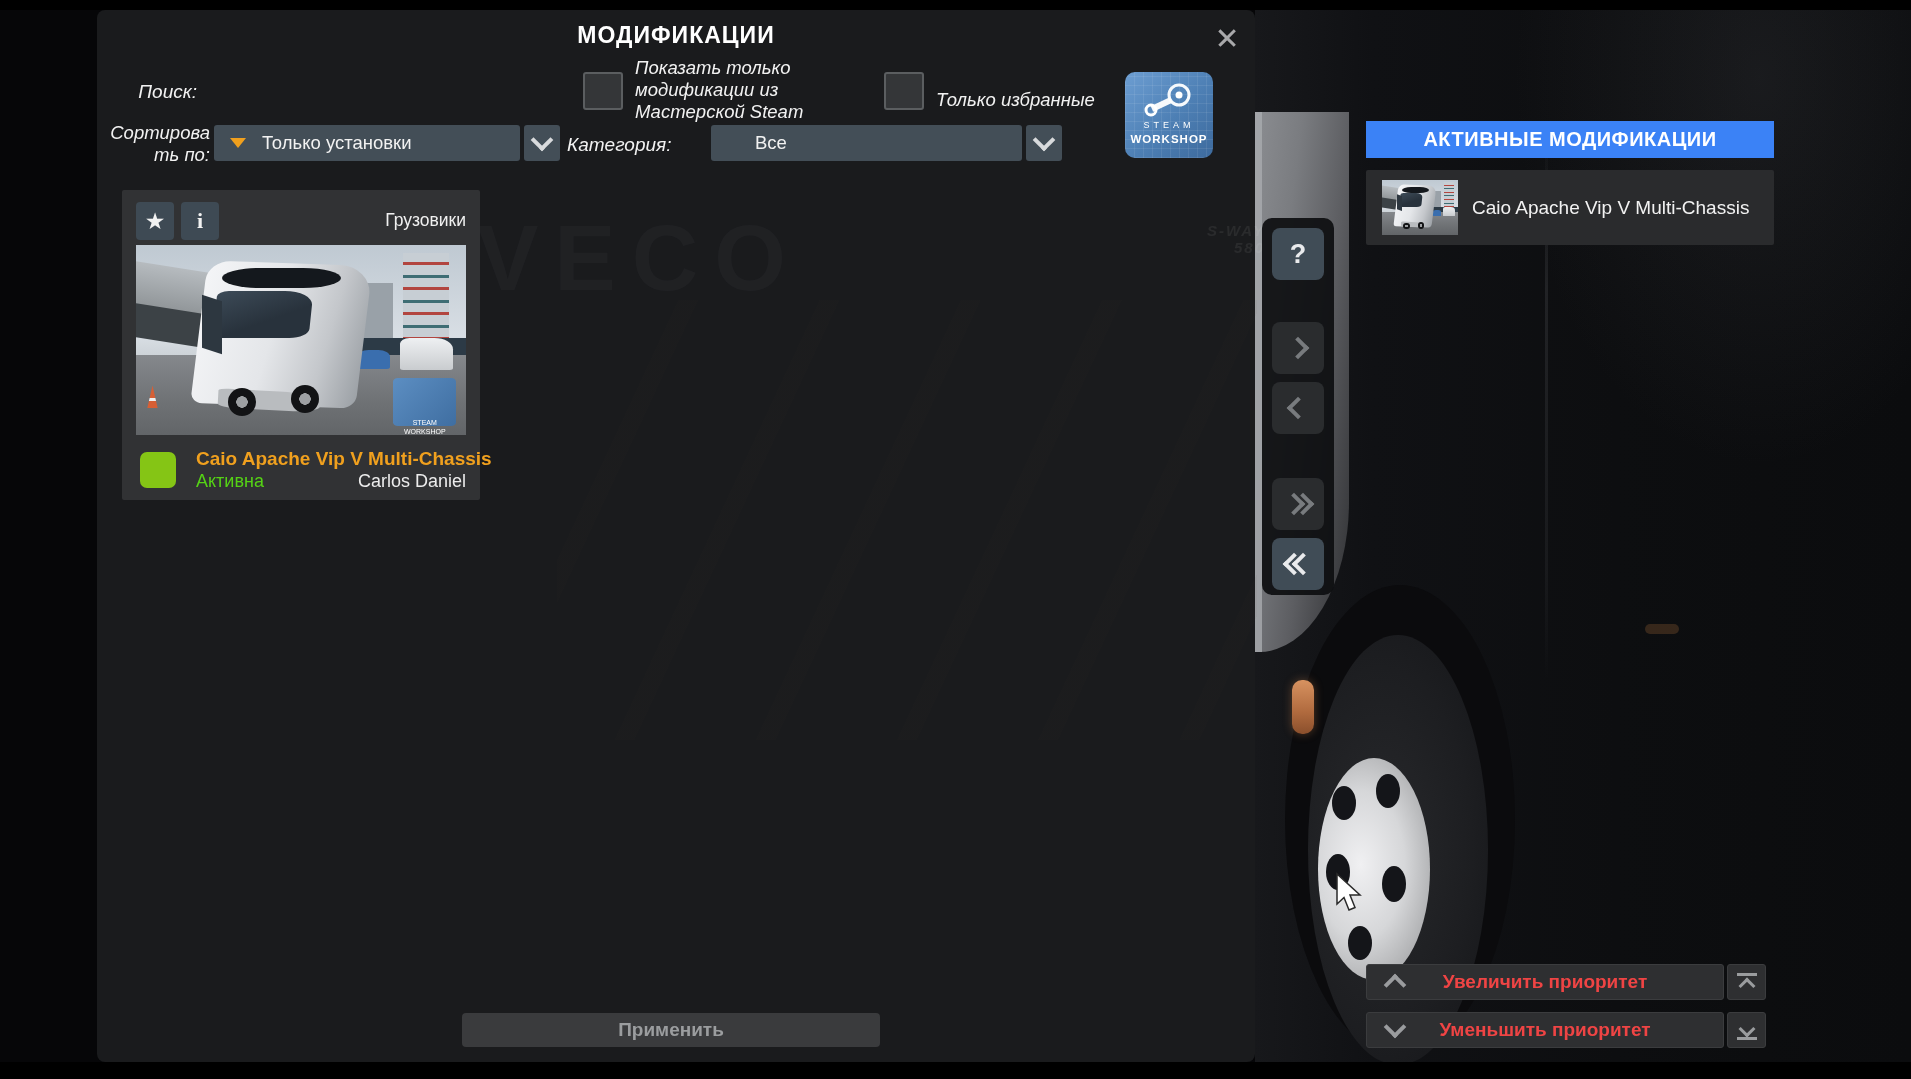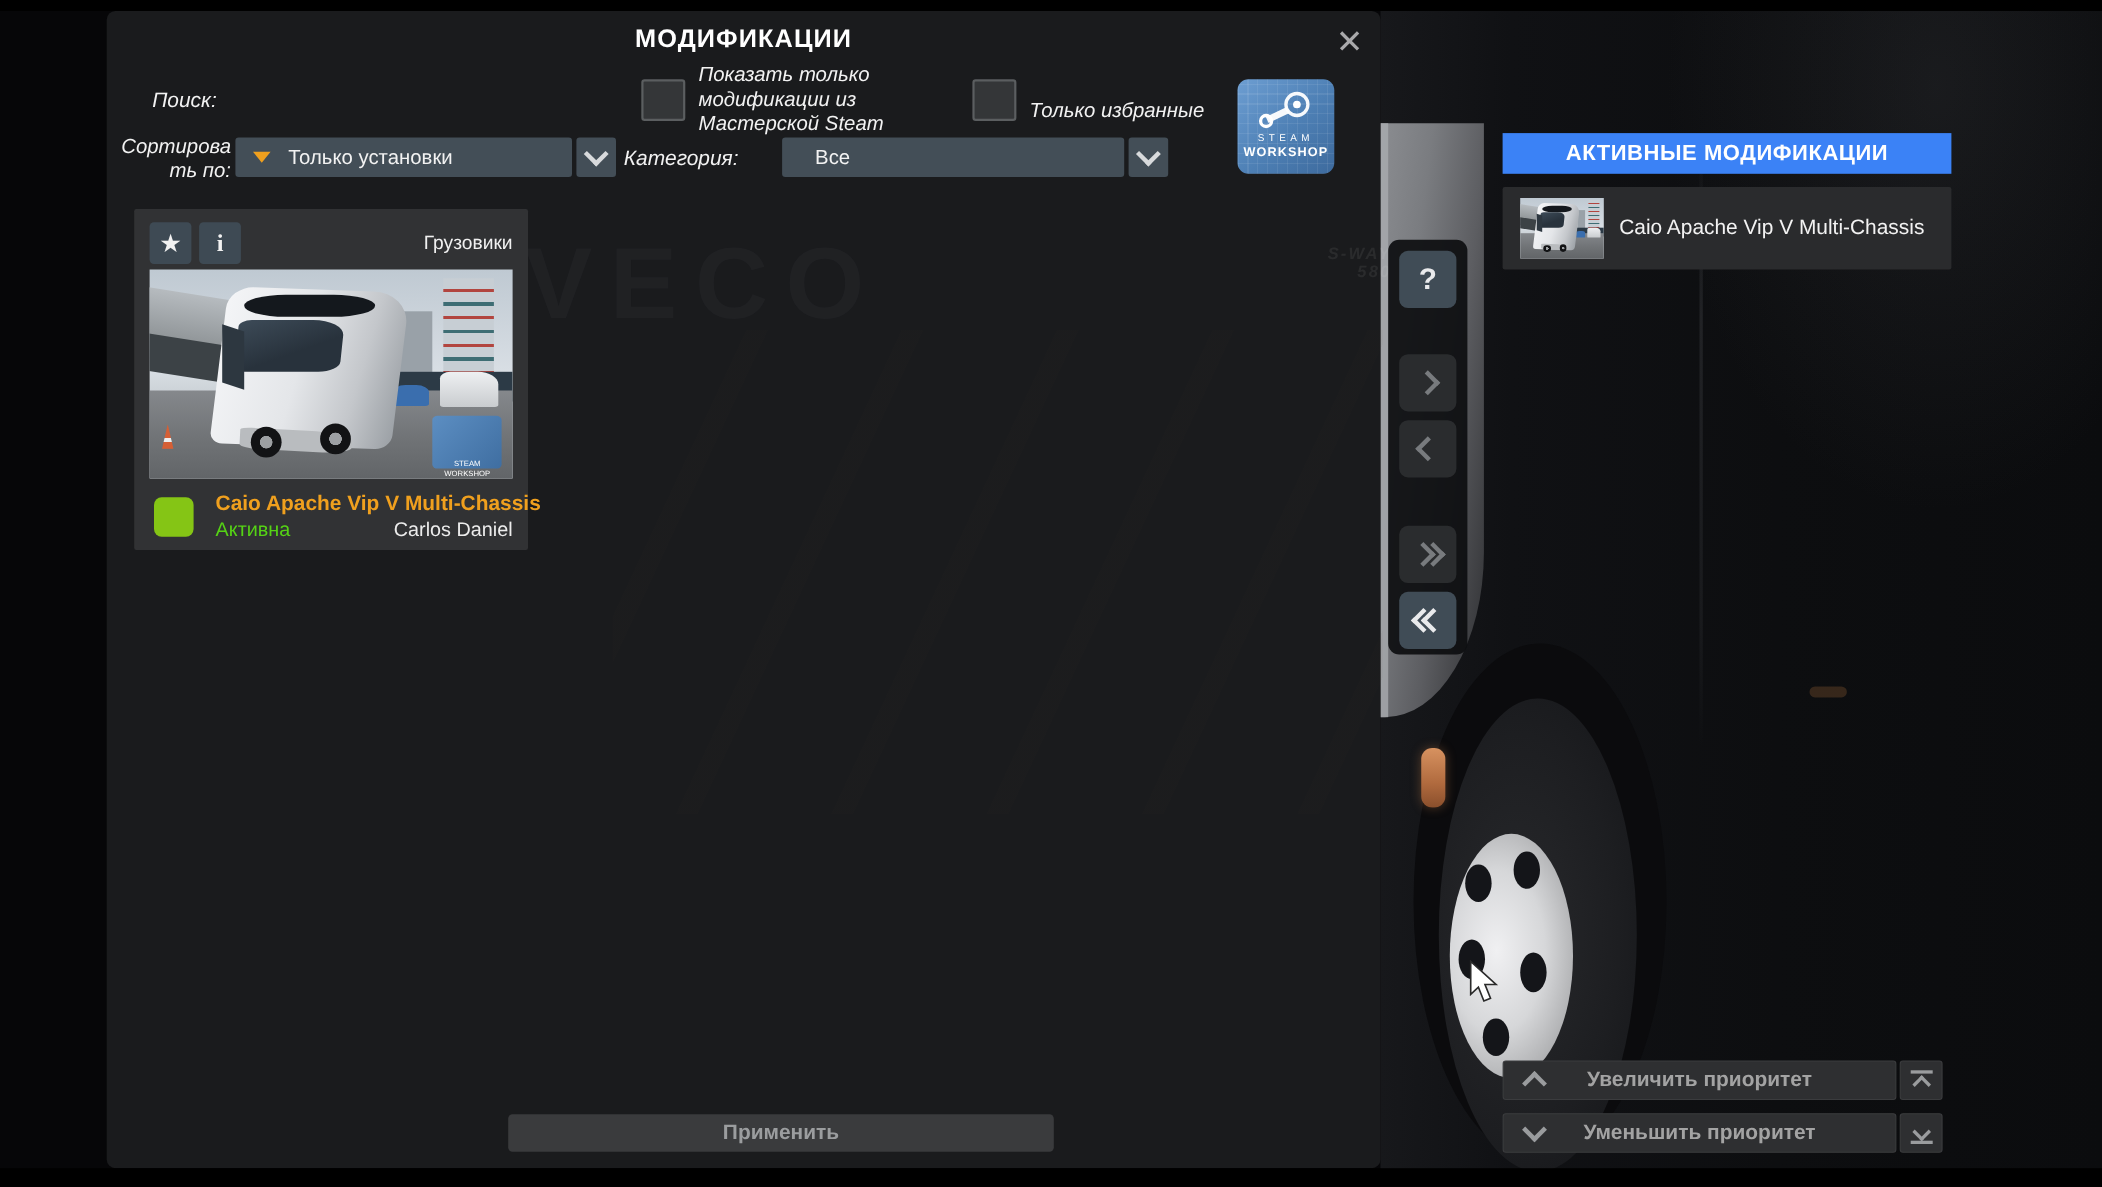--- a/index.html
+++ b/index.html
@@ -63,21 +63,21 @@
   .steam-t1{position:absolute;left:0;top:48px;width:100%;text-align:center;font-size:9px;letter-spacing:4px;color:#fff;}
   .steam-t2{position:absolute;left:0;top:61px;width:100%;text-align:center;font-size:11.5px;font-weight:700;letter-spacing:1px;color:#fff;}
 
   .sort-label{left:8px;top:112px;width:105px;text-align:right;line-height:22px;font-size:18.5px;}
   .dd{background:#434e57;border-radius:3px;height:36px;display:flex;align-items:center;color:#f2f2f2;font-size:18.5px;}
   .sort-dd{left:117px;top:115px;width:306px;}
   .tri-down{width:0;height:0;border-left:8px solid transparent;border-right:8px solid transparent;
     border-top:10px solid #f0a01e;margin:0 16px 0 16px;}
   .sort-chev{left:427px;top:115px;width:36px;}
   .cat-label{left:470px;top:124px;width:100px;text-align:right;}
-  .cat-dd{left:614px;top:115px;width:311px;padding-left:30px;box-sizing:border-box;}
+  .cat-dd{left:614px;top:115px;width:311px;padding-left:44px;box-sizing:border-box;}
   .cat-chev{left:929px;top:115px;width:36px;}
   .dd-btn{justify-content:center;color:#d8dadc;}
 
   
   .chev{width:12px;height:12px;border-style:solid;border-color:currentColor;border-width:0 4px 4px 0;display:inline-block;}
   .chev.r{transform:rotate(-45deg);}
   .chev.l{transform:rotate(135deg);}
   .chev.u{transform:rotate(-135deg);margin-top:6px;}
   .chev.d{transform:rotate(45deg);margin-bottom:6px;}
   .chev.sm{width:9px;height:9px;border-width:0 3px 3px 0;}
@@ -143,28 +143,28 @@
   .active-header{left:1366px;top:121px;width:408px;height:37px;background:#3b82f6;display:flex;align-items:center;justify-content:center;
     font-size:20px;font-weight:700;letter-spacing:.5px;color:#fff;z-index:2;}
   .active-row{left:1366px;top:170px;width:408px;height:75px;background:#2a2b2d;border-radius:2px;z-index:2;}
   .active-thumb{left:16px;top:10px;width:76px;height:55px;}
   .active-label{position:absolute;left:106px;top:0;height:75px;display:flex;align-items:center;font-size:19px;color:#f2f2f2;}
 
   .prio-btn{width:356px;height:34px;background:#2e2f31;border:1px solid #3b3c3e;border-radius:3px;z-index:2;
     display:flex;align-items:center;color:#96989a;}
   .prio-inc{left:1366px;top:964px;} .prio-dec{left:1366px;top:1012px;}
   .prio-ico{width:56px;display:flex;justify-content:center;color:#9a9c9e;}
-  .prio-txt{flex:1;text-align:center;font-size:19px;font-weight:700;color:#a3a3a3;margin-right:56px;}
+  .prio-txt{flex:1;text-align:center;font-size:19px;font-weight:700;color:#ef4444;margin-right:56px;}
   .sq-btn{left:1727px;width:37px;height:34px;background:#2e2f31;border:1px solid #3b3c3e;border-radius:3px;z-index:2;
     display:flex;flex-direction:column;align-items:center;justify-content:center;color:#9a9c9e;}
   .sq-top{top:964px;} .sq-bottom{top:1012px;}
   .sq-bar{width:20px;height:3px;background:currentColor;}
 
   
-  .apply-btn{left:365px;top:1003px;width:496px;height:34px;background:#3a3b3d;border-radius:4px;display:flex;
+  .apply-btn{left:365px;top:1003px;width:418px;height:34px;background:#3a3b3d;border-radius:4px;display:flex;
     align-items:center;justify-content:center;font-size:19px;font-weight:700;color:#9b9d9f;}
   .cursor{left:1334px;top:872px;z-index:10;}
 </style>
 </head>
 <body>
 
 <div class="screen">
 
   <div class="abs bk-strip"></div>
   <div class="abs bk-sheen"></div>

